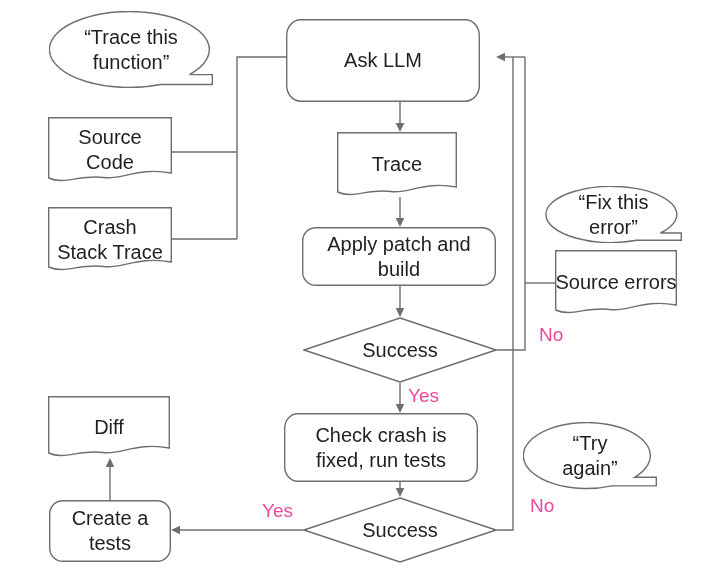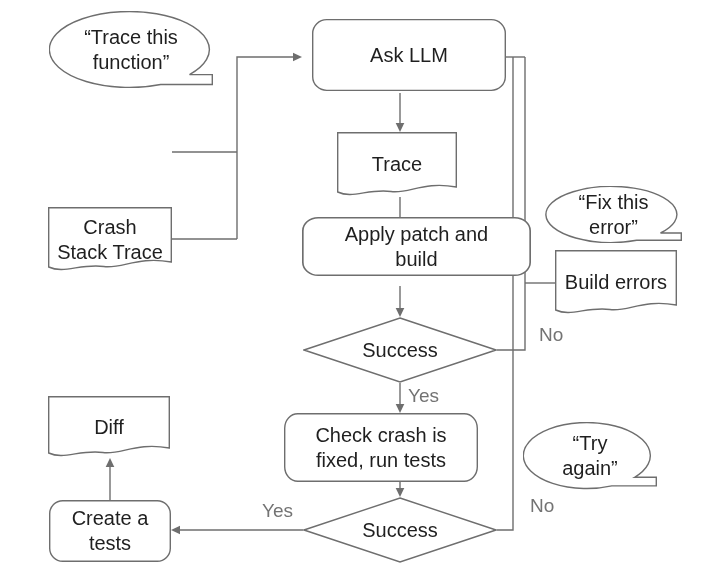--- a/index.html
+++ b/index.html
@@ -39,21 +39,21 @@
     text-align: center;
     white-space: pre-line;
     font-size: 20px;
     line-height: 25px;
     color: #1f1f1f;
   }
   .edge-label {
     position: absolute;
     font-size: 19px;
     line-height: 22px;
-    color: #737373;
+    color: #ec4899;
   }
   .shape-stroke {
     stroke: #6e6e6e;
     stroke-width: 1.4;
     fill: #ffffff;
   }
 </style>
 </head>
 <body>
 
@@ -90,44 +90,51 @@
   </svg>
 
   <div class="node" style="left:49px; top:11px; width:164px; height:77px">
     <svg class="shape" viewBox="0 0 164 77" preserveAspectRatio="none">
       <path class="shape-stroke" d="M111.7,73.5 A80,38 0 1 1 140.5,63.6 L163.3,63.6 L163.3,73.5 Z"></path>
     </svg>
     <div class="lbl">“Trace this
 function”</div>
   </div>
 
+  <div class="node" style="left:48px; top:117px; width:124px; height:66px">
+    <svg class="shape" viewBox="0 0 124 66" preserveAspectRatio="none">
+      <path class="shape-stroke" d="M0.7,0.7 H123.3 V56 C89.3,50 74.4,63 55.8,60.5 C32.2,57.5 16.1,68 0.7,61 Z"></path>
+    </svg>
+    <div class="lbl">Source
+Code</div>
+  </div>
 
   <div class="node" style="left:48px; top:207px; width:124px; height:65px">
     <svg class="shape" viewBox="0 0 124 65" preserveAspectRatio="none">
       <path class="shape-stroke" d="M0.7,0.7 H123.3 V55 C89.3,49 74.4,62 55.8,59.5 C32.2,56.5 16.1,67 0.7,60 Z"></path>
     </svg>
     <div class="lbl">Crash
 Stack Trace</div>
   </div>
 
-  <div class="node" style="left:312px; top:19px; width:194px; height:72px">
+  <div class="node" style="left:286px; top:19px; width:194px; height:83px">
     <svg class="shape" viewBox="0 0 194 74" preserveAspectRatio="none">
       <rect class="shape-stroke" x="0.7" y="0.7" width="192.6" height="72.6" rx="14"></rect>
     </svg>
     <div class="lbl">Ask LLM</div>
   </div>
 
   <div class="node" style="left:337px; top:132px; width:120px; height:65px">
     <svg class="shape" viewBox="0 0 120 65" preserveAspectRatio="none">
       <path class="shape-stroke" d="M0.7,0.7 H119.3 V55 C86.4,49 72,62 54,59.5 C31.2,56.5 15.6,67 0.7,60 Z"></path>
     </svg>
     <div class="lbl">Trace</div>
   </div>
 
-  <div class="node" style="left:302px; top:217px; width:229px; height:59px">
+  <div class="node" style="left:302px; top:227px; width:194px; height:59px">
     <svg class="shape" viewBox="0 0 194 59" preserveAspectRatio="none">
       <rect class="shape-stroke" x="0.7" y="0.7" width="192.6" height="57.6" rx="13"></rect>
     </svg>
     <div class="lbl">Apply patch and
 build</div>
   </div>
 
   <div class="node" style="left:303px; top:317px; width:194px; height:66px">
     <svg class="shape" viewBox="0 0 194 66" preserveAspectRatio="none">
       <polygon class="shape-stroke" points="97,1 193,33 97,65 1,33"></polygon>
@@ -140,21 +147,21 @@
       <path class="shape-stroke" d="M91.7,54.3 A65.5,28 0 1 1 115.5,47 L136.3,47 L136.3,54.3 Z"></path>
     </svg>
     <div class="lbl">“Fix this
 error”</div>
   </div>
 
   <div class="node" style="left:555px; top:250px; width:122px; height:65px">
     <svg class="shape" viewBox="0 0 122 65" preserveAspectRatio="none">
       <path class="shape-stroke" d="M0.7,0.7 H121.3 V55 C87.8,49 73.2,62 54.9,59.5 C31.7,56.5 15.9,67 0.7,60 Z"></path>
     </svg>
-    <div class="lbl">Build errors</div>
+    <div class="lbl">Source errors</div>
   </div>
 
   <div class="node" style="left:284px; top:413px; width:194px; height:69px">
     <svg class="shape" viewBox="0 0 194 62" preserveAspectRatio="none">
       <rect class="shape-stroke" x="0.7" y="0.7" width="192.6" height="60.6" rx="13"></rect>
     </svg>
     <div class="lbl">Check crash is
 fixed, run tests</div>
   </div>
 

